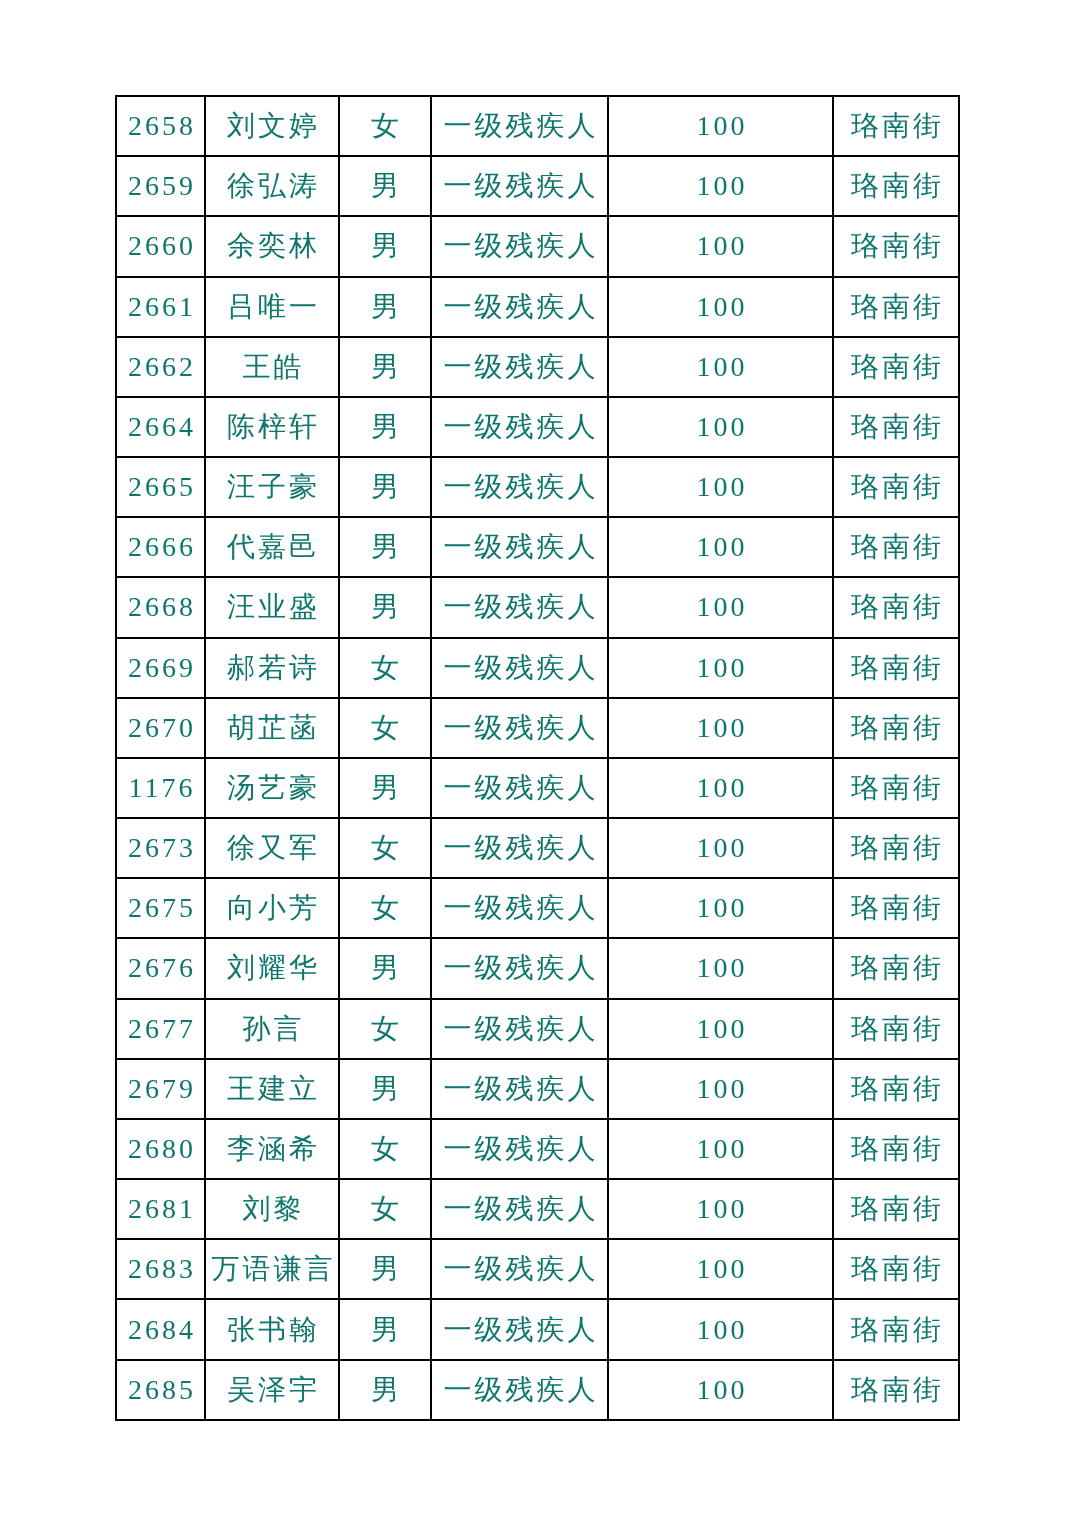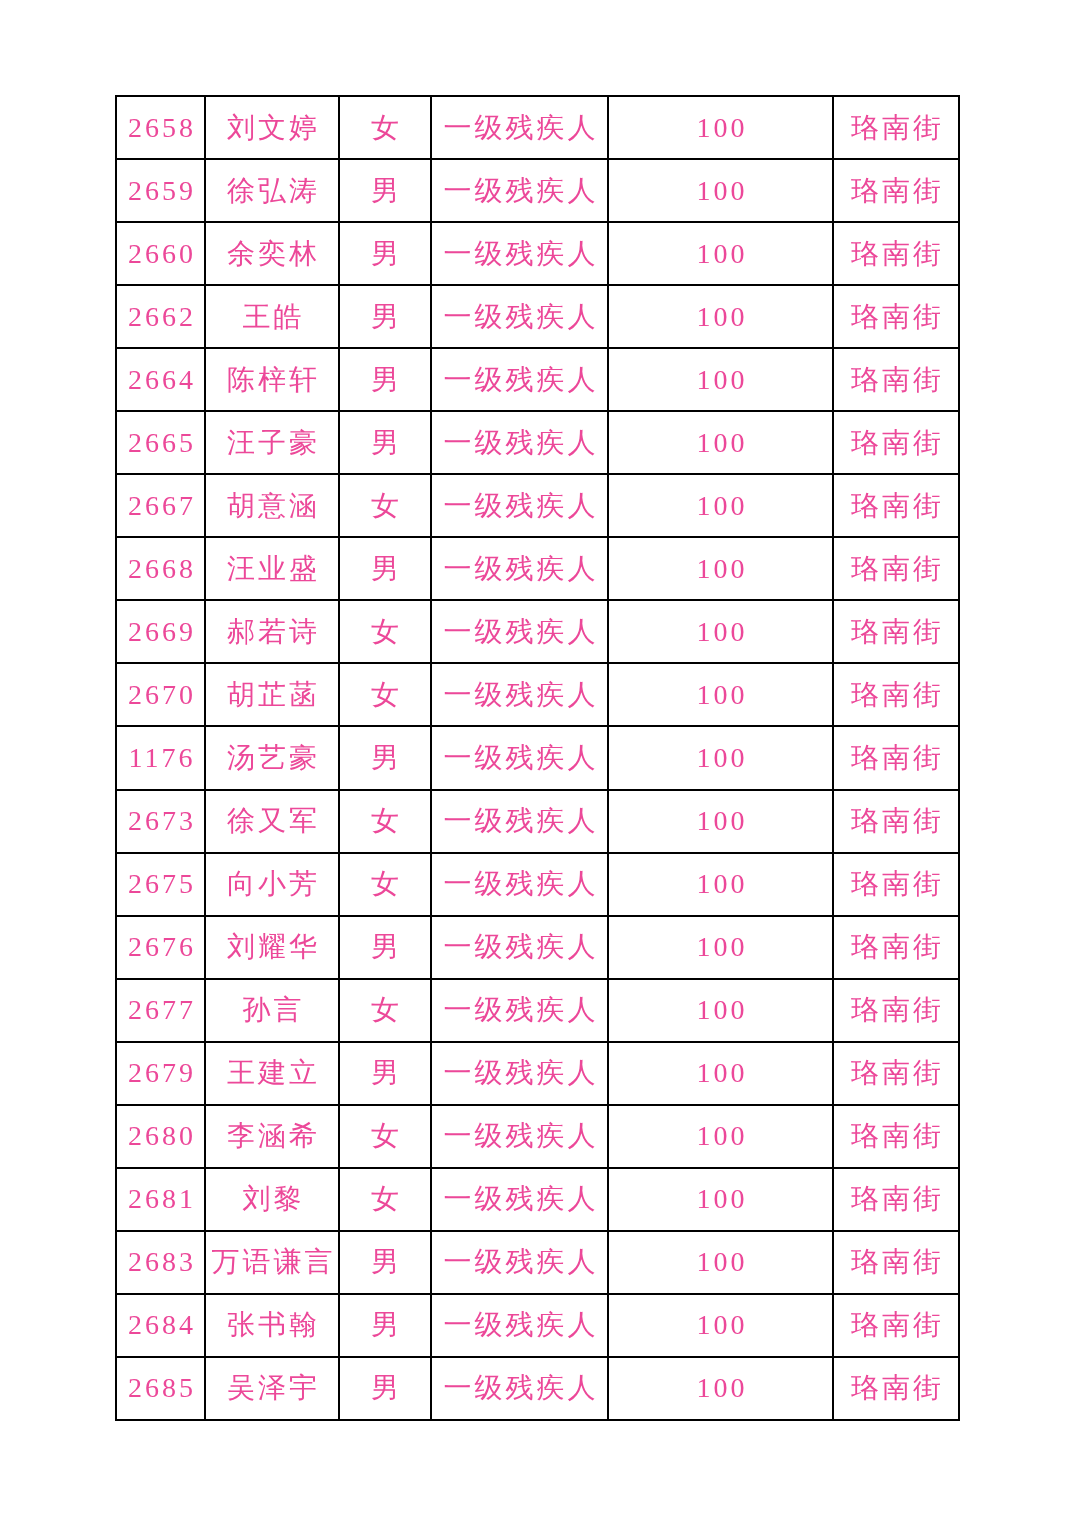--- a/index.html
+++ b/index.html
@@ -3,21 +3,21 @@
 <meta charset="utf-8">
 <style>
   html,body{margin:0;padding:0;background:#ffffff;}
   .page{
     position:relative;
     width:1074px;
     height:1520px;
     background:#ffffff;
     overflow:hidden;
     font-family:"Liberation Serif","DejaVu Serif",serif;
-    color:#ec4899;
+    color:#0f766e;
   }
   table.roster{
     position:absolute;
     left:115px;
     top:95px;
     width:843px;
     height:1326px;
     border-collapse:collapse;
     table-layout:fixed;
   }
@@ -79,20 +79,28 @@
   </tr>
         <tr>
     <td class="num">2660</td>
     <td>余奕林</td>
     <td>男</td>
     <td>一级残疾人</td>
     <td class="num">100</td>
     <td>珞南街</td>
   </tr>
         <tr>
+    <td class="num">2661</td>
+    <td>吕唯一</td>
+    <td>男</td>
+    <td>一级残疾人</td>
+    <td class="num">100</td>
+    <td>珞南街</td>
+  </tr>
+        <tr>
     <td class="num">2662</td>
     <td>王皓</td>
     <td>男</td>
     <td>一级残疾人</td>
     <td class="num">100</td>
     <td>珞南街</td>
   </tr>
         <tr>
     <td class="num">2664</td>
     <td>陈梓轩</td>
@@ -103,23 +111,23 @@
   </tr>
         <tr>
     <td class="num">2665</td>
     <td>汪子豪</td>
     <td>男</td>
     <td>一级残疾人</td>
     <td class="num">100</td>
     <td>珞南街</td>
   </tr>
         <tr>
-    <td class="num">2667</td>
-    <td>胡意涵</td>
-    <td>女</td>
+    <td class="num">2666</td>
+    <td>代嘉邑</td>
+    <td>男</td>
     <td>一级残疾人</td>
     <td class="num">100</td>
     <td>珞南街</td>
   </tr>
         <tr>
     <td class="num">2668</td>
     <td>汪业盛</td>
     <td>男</td>
     <td>一级残疾人</td>
     <td class="num">100</td>

